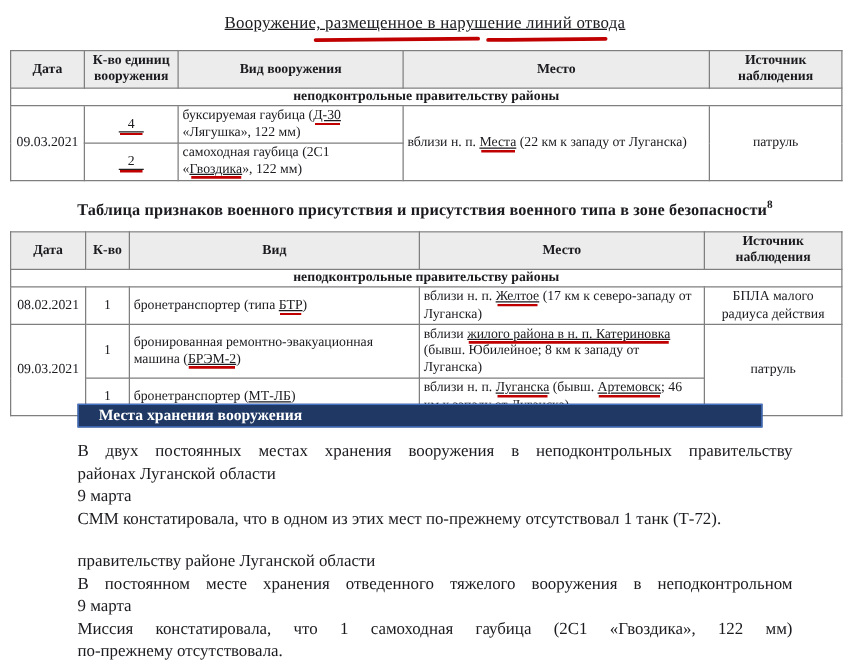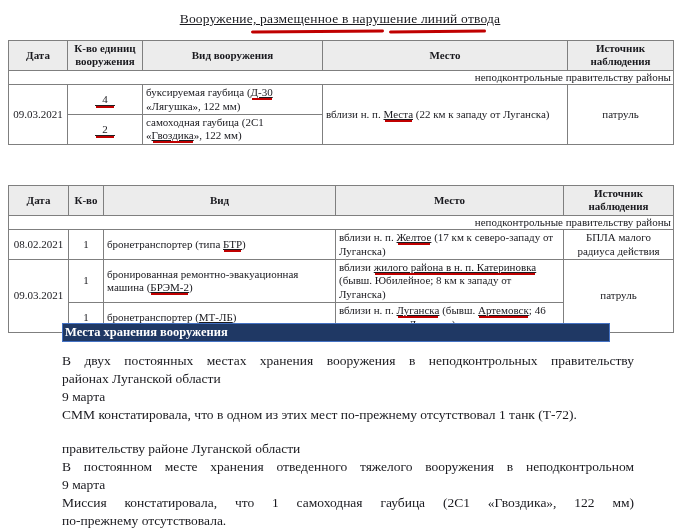--- a/index.html
+++ b/index.html
@@ -17,33 +17,33 @@
   .title2 { font-size:13px; font-weight:bold; letter-spacing:0.1px; }
   .title2 sup { font-size:9px; }
 
   
   table { border-collapse:collapse; table-layout:fixed;padding-left:15px; }
   .tbl { position:absolute; left:8px; width:665px; }
   #table1 { top:40px; }
   #table2 { top:185px; }
   th, td { border:1px solid #7f7f7f; font-size:11px; line-height:1.22; padding:1px 3px; vertical-align:middle; overflow:hidden; }
   th { background:#ececec; font-weight:bold; text-align:center; height:24px; }
-  tr.section td { font-weight:normal; text-align:right; height:13px; padding:0 2px; }
+  tr.section td { font-weight:bold; text-align:center; height:13px; padding:0 2px; }
   td.c { text-align:center; }
   td.l { text-align:left; }
   tr.data td { height:24px; }
 
   
   .mk { text-decoration:underline; box-shadow:0 3px 0 -1px #c00000; }
   .cnt-mark { display:inline-block; padding:0 7px; border-bottom:1px solid #222; box-shadow:0 3px 0 -1px #c00000; line-height:1.05; }
 
   
   .bluebar { position:absolute; left:62px; top:323px; width:548px; height:19px; box-sizing:border-box;
              background:#1f3864; border:1px solid #4472c4; color:#ffffff; font-weight:bold;
-             font-size:12.5px; line-height:16px; padding-left:2px; }
+             font-size:12.5px; line-height:16px; padding-left:16px; }
   .bodytext { position:absolute; left:62px; top:352px; width:572px; font-size:13.5px; line-height:18px; }
   .it { }
   .just { text-align:justify; text-align-last:justify; }
   .gap { height:16px; }
 </style>
 </head>
 <body>
 
 <div class="page">
 
@@ -79,20 +79,23 @@
       <td class="l" rowspan="2"><span>вблизи н. п. </span><span class="mk">Места</span><span> (22 км к западу от Луганска)</span></td>
       <td class="c" rowspan="2">патруль</td>
     </tr>
     <tr class="data">
       <td class="c"><span class="cnt-mark">2</span></td>
       <td class="l"><span>самоходная гаубица (2С1 «</span><span class="mk">Гвоздика</span><span>», 122 мм)</span></td>
     </tr>
   </tbody>
     </table>
 
+  <div class="title2-wrap">
+    <span class="title2"><span>Таблица признаков военного присутствия и присутствия военного типа в зоне безопасности</span><sup>8</sup></span>
+  </div>
 
   <table class="tbl" id="table2">
     <colgroup>
         <col style="width:60px">
         <col style="width:35px">
         <col style="width:232px">
         <col style="width:228px">
         <col style="width:110px">
       </colgroup>
     <tbody>

